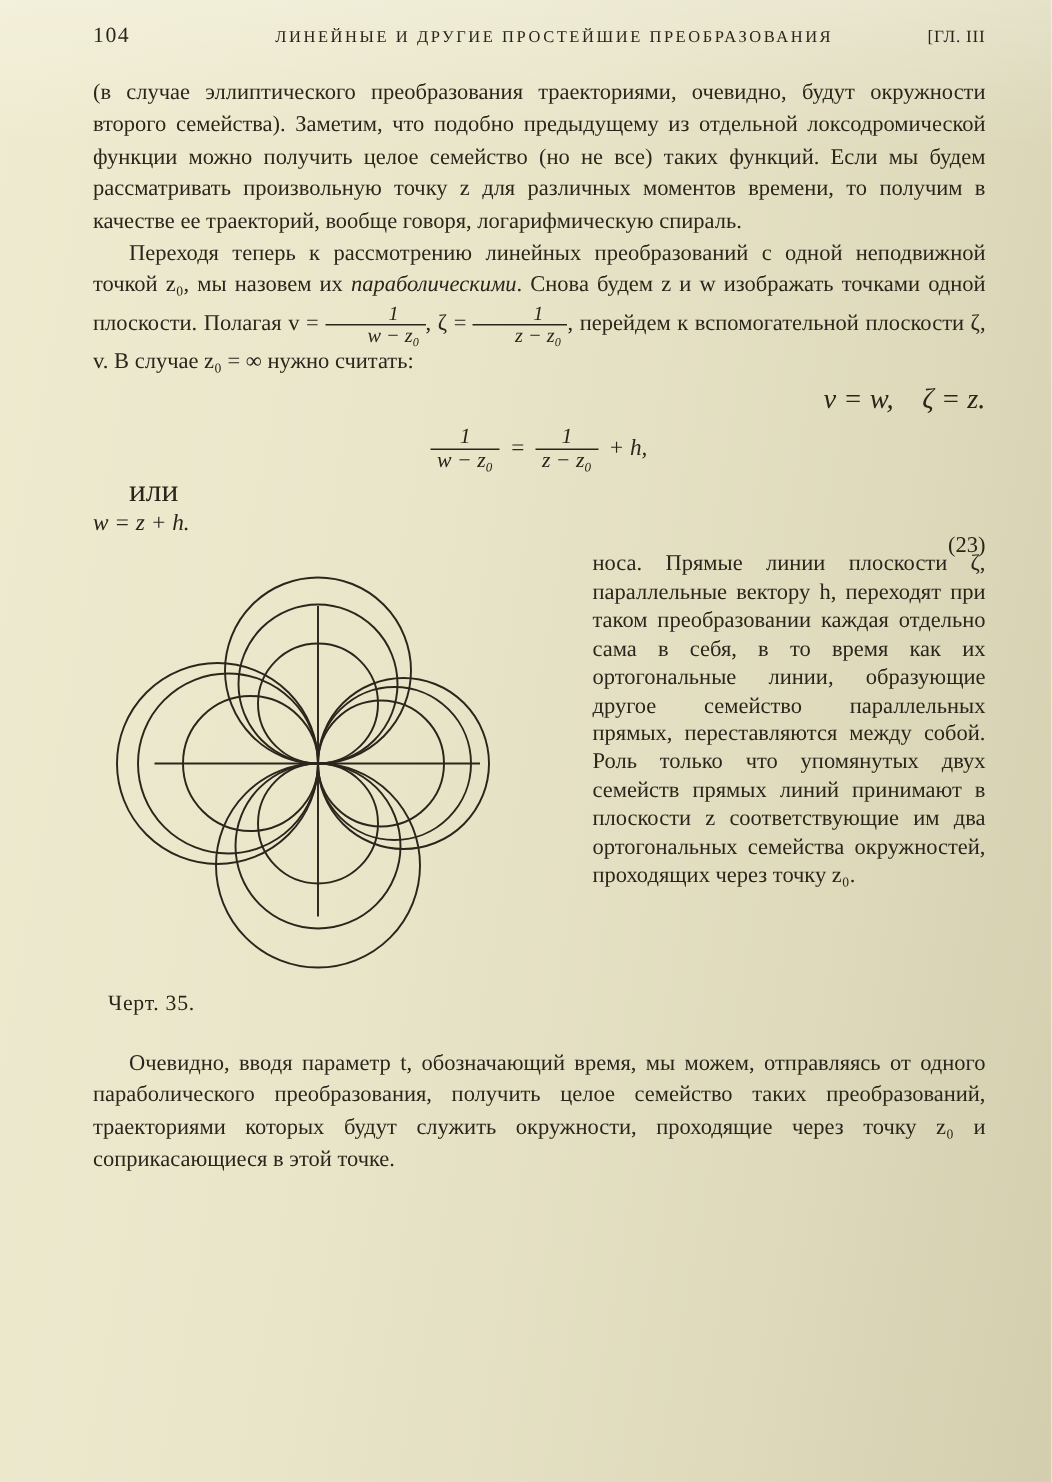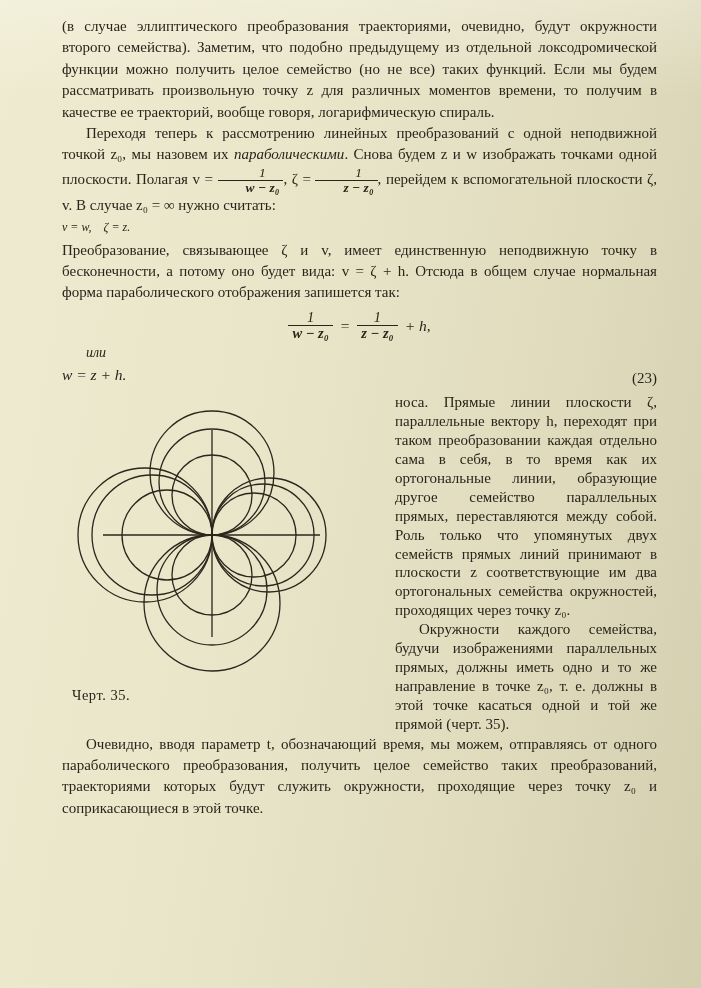--- a/index.html
+++ b/index.html
@@ -17,50 +17,54 @@
   .page-num{width:90px;font-size:14.5px;letter-spacing:1px;}
   .running-title{flex:1;text-align:center;font-size:11px;letter-spacing:1.7px;white-space:nowrap;}
   .chapter{width:70px;text-align:right;font-size:11.5px;letter-spacing:.5px;}
   
   p.bt{margin:0;font-size:15px;line-height:21.4px;text-align:justify;}
   .indent{text-indent:24px;}
   em.math, .mvar{}
   
   .frac{display:inline-block;text-align:center;vertical-align:middle;line-height:1.05;font-size:13.5px;font-style:italic;}
   .frac .num{display:block;border-bottom:1px solid #2a251b;padding:0 4px;}
-  .frac .den{display:block;padding:0 4px;font-weight:bold;}
+  .frac .den{display:block;padding:0 4px;}
   
-  .eq-line{text-align:left;font-style:italic;font-size:12px;margin:3px 0 5px;}
+  .eq-line{text-align:right;font-style:italic;font-size:19px;margin:3px 0 5px;}
   .eq-display{display:flex;justify-content:center;align-items:center;gap:7px;font-style:italic;font-size:15.5px;margin:6px 0 2px;}
   .eq-display .frac{font-size:14.5px;vertical-align:middle;}
-  .or-line{font-size:14px;line-height:20px;margin:2px 0;text-indent:24px;font-style:italic;}
+  .or-line{font-size:21px;line-height:20px;margin:2px 0;text-indent:24px;}
   .eq23-row{position:relative;text-align:left;font-style:italic;font-size:15.5px;margin:3px 0 9px;}
-  .eq-number{position:absolute;right:0;top:4px;font-style:normal;font-size:15px;}
+  .eq-number{position:absolute;right:0;top:16px;font-style:normal;font-size:15px;}
   
   .figure-row{display:flex;margin-top:5px;min-height:332px;}
   figure.fig{flex:0 0 302px;width:302px;margin:0;padding:0;}
   figure.fig svg{display:block;margin-left:10px;}
   figcaption{width:280px;margin-left:10px;margin-top:2px;font-size:14.5px;letter-spacing:.5px;}
   .wrap-col{flex:1;min-width:0;margin-left:31px;}
   .wrap-col p.bt{line-height:18.9px;}
   .tail{margin-top:4px;}
 </style>
 </head>
 <body>
 
 <div class="page">
 
+  <div class="running">
+    <span class="page-num">104</span>
+    <span class="running-title">ЛИНЕЙНЫЕ И ДРУГИЕ ПРОСТЕЙШИЕ ПРЕОБРАЗОВАНИЯ</span>
+    <span class="chapter">[ГЛ. III</span>
+  </div>
 
   <p class="bt">(в случае эллиптического преобразования траекториями, очевидно, будут окружности второго семейства). Заметим, что подобно предыдущему из отдельной локсодромической функции можно получить целое семейство (но не все) таких функций. Если мы будем рассматривать произвольную точку z для различных моментов времени, то получим в качестве ее траекторий, вообще говоря, логарифмическую спираль.</p>
 
   <p class="bt indent"><span>Переходя теперь к рассмотрению линейных преобразований с одной неподвижной точкой z₀, мы назовем их </span><em class="math">параболическими</em><span>. Снова будем z и w изображать точками одной плоскости. Полагая </span><span class="mvar">v = </span><span class="frac"><span class="num">1</span><span class="den">w − z₀</span></span><span>, </span><span class="mvar">ζ = </span><span class="frac"><span class="num">1</span><span class="den">z − z₀</span></span><span>,</span><span> перейдем к вспомогательной плоскости ζ, v. В случае z₀ = ∞ нужно считать:</span></p>
 
   <div class="eq-line">v = w,  ζ = z.</div>
 
-  <p class="bt">Преобразование, связывающее ζ и v, имеет единственную неподвижную точку в бесконечности, а потому оно будет вида: v = ζ + h. Отсюда в общем случае нормальная форма параболического отображения запишется так:</p>
 
   <div class="eq-display">
     <span class="frac">
         <span class="num">1</span>
         <span class="den">w − z₀</span>
       </span>
     <span>=</span>
     <span class="frac">
         <span class="num">1</span>
         <span class="den">z − z₀</span>
@@ -91,19 +95,18 @@
           <circle cx="80" cy="142" r="60" stroke="#2b261c" fill="none" stroke-width="1.3"></circle>
           <circle cx="73" cy="142" r="67" stroke="#2b261c" fill="none" stroke-width="1.3"></circle>
           <circle cx="182" cy="142" r="42" stroke="#2b261c" fill="none" stroke-width="1.3"></circle>
           <circle cx="191" cy="142" r="51" stroke="#2b261c" fill="none" stroke-width="1.3"></circle>
           <circle cx="197" cy="142" r="57" stroke="#2b261c" fill="none" stroke-width="1.3"></circle>
         </svg>
       <figcaption>Черт. 35.</figcaption>
     </figure>
     <div class="wrap-col">
       <p class="bt">носа. Прямые линии плоскости ζ, параллельные вектору h, переходят при таком преобразовании каждая отдельно сама в себя, в то время как их ортогональные линии, образующие другое семейство параллельных прямых, переставляются между собой. Роль только что упомянутых двух семейств прямых линий принимают в плоскости z соответствующие им два ортогональных семейства окружностей, проходящих через точку z₀.</p>
-      <p class="bt indent">Окружности каждого семейства, будучи изображениями параллельных прямых, должны иметь одно и то же направление в точке z₀, т. е. должны в этой точке касаться одной и той же прямой (черт. 35).</p>
     </div>
   </div>
 
   <p class="bt indent tail">Очевидно, вводя параметр t, обозначающий время, мы можем, отправляясь от одного параболического преобразования, получить целое семейство таких преобразований, траекториями которых будут служить окружности, проходящие через точку z₀ и соприкасающиеся в этой точке.</p>
 
 </div>
 
 </body></html>

